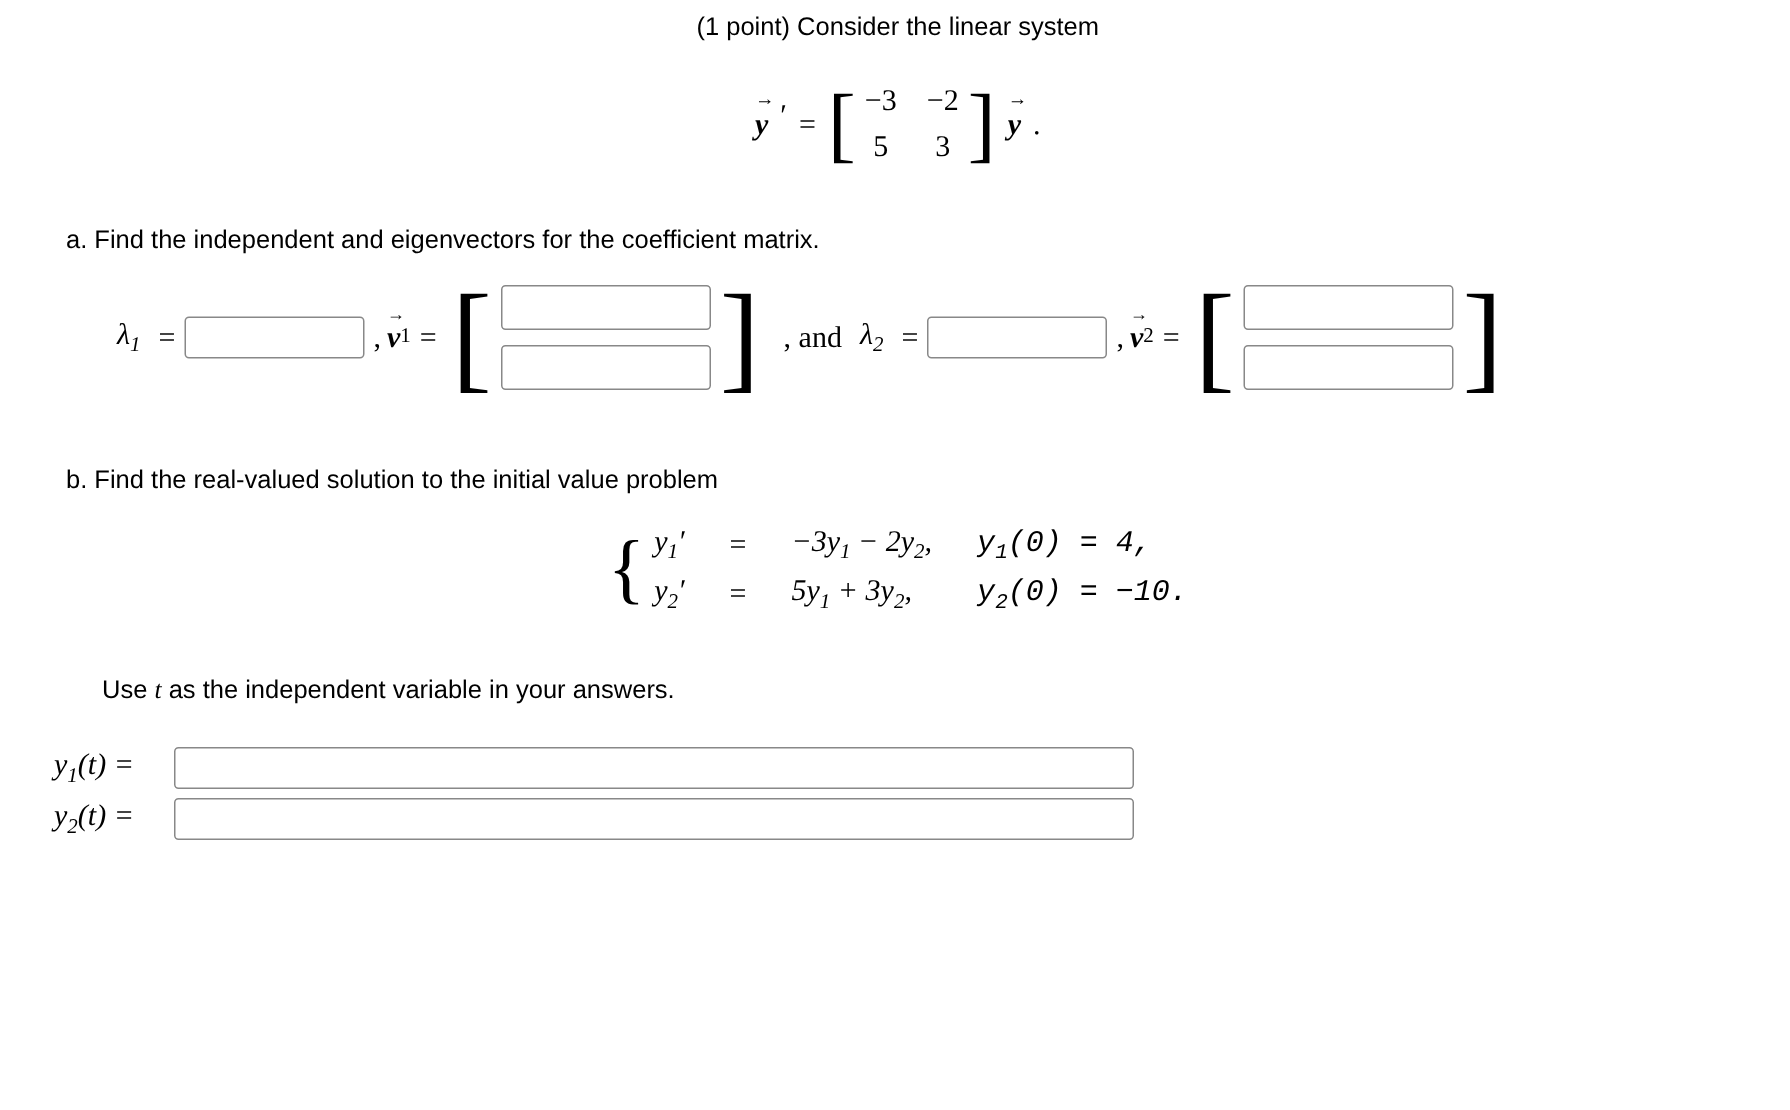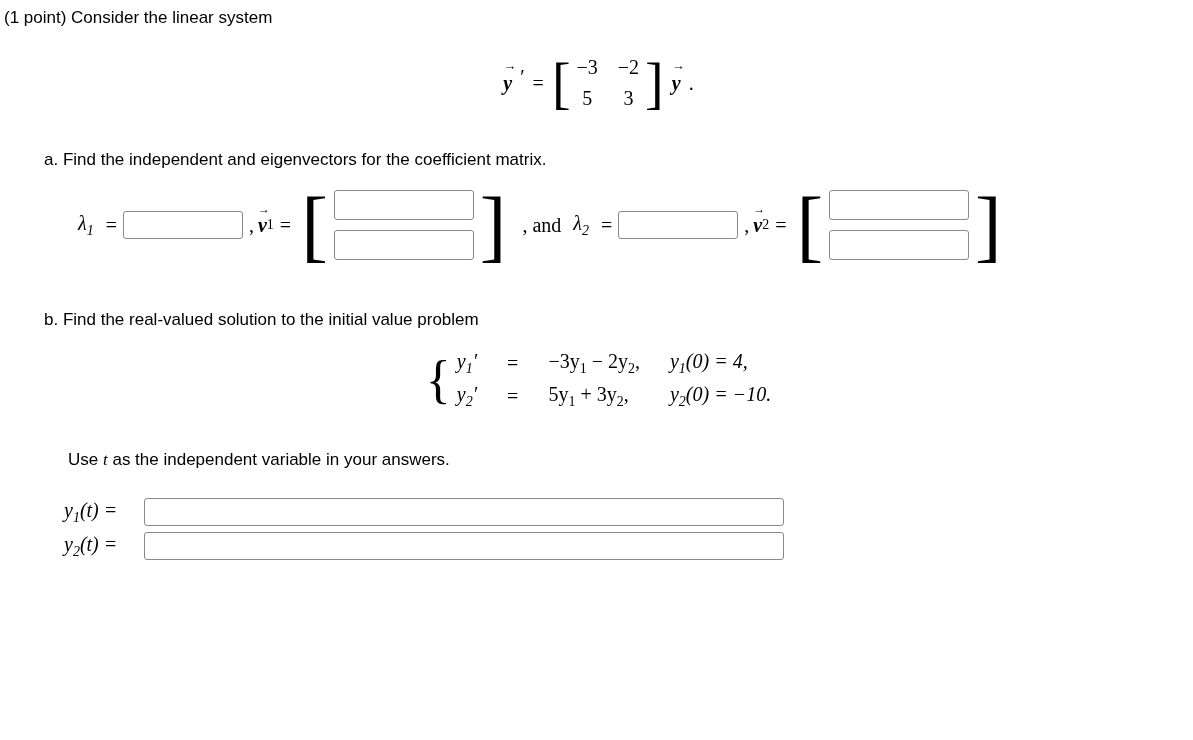--- a/index.html
+++ b/index.html
@@ -10,20 +10,21 @@
     body {
       font-family: Arial, Helvetica, sans-serif;
       font-size: 17px;
       color: #000;
       background: #fff;
       width: 1193px;
       padding: 8px 0 0 4px;
     }
     .problem-header {
       margin-bottom: 28px;
+      text-align: center;
     }
     .math-display {
       text-align: center;
       margin: 12px 0 40px 0;
       font-size: 20px;
       font-family: 'Times New Roman', serif;
     }
     .matrix-equation {
       display: inline-flex;
       align-items: center;
@@ -156,31 +157,33 @@
       text-align: left;
       align-items: center;
     }
     .sys-lhs {
       font-style: italic;
     }
     .sys-eq {
       text-align: center;
     }
     .sys-rhs {
+      font-style: italic;
     }
     .sys-ic {
       font-style: italic;
+      font-family: Liberation Mono, monospace;
     }
     .use-t {
       margin: 0 0 28px 64px;
     }
     .sol-row {
       display: flex;
       align-items: center;
-      margin: 0 0 6px 60px;
+      margin: 0 0 6px 32px;
       font-family: 'Times New Roman', serif;
       font-size: 20px;
     }
     .sol-label {
       font-style: italic;
       width: 80px;
     }
     .input-long {
       width: 640px;
       height: 28px;

